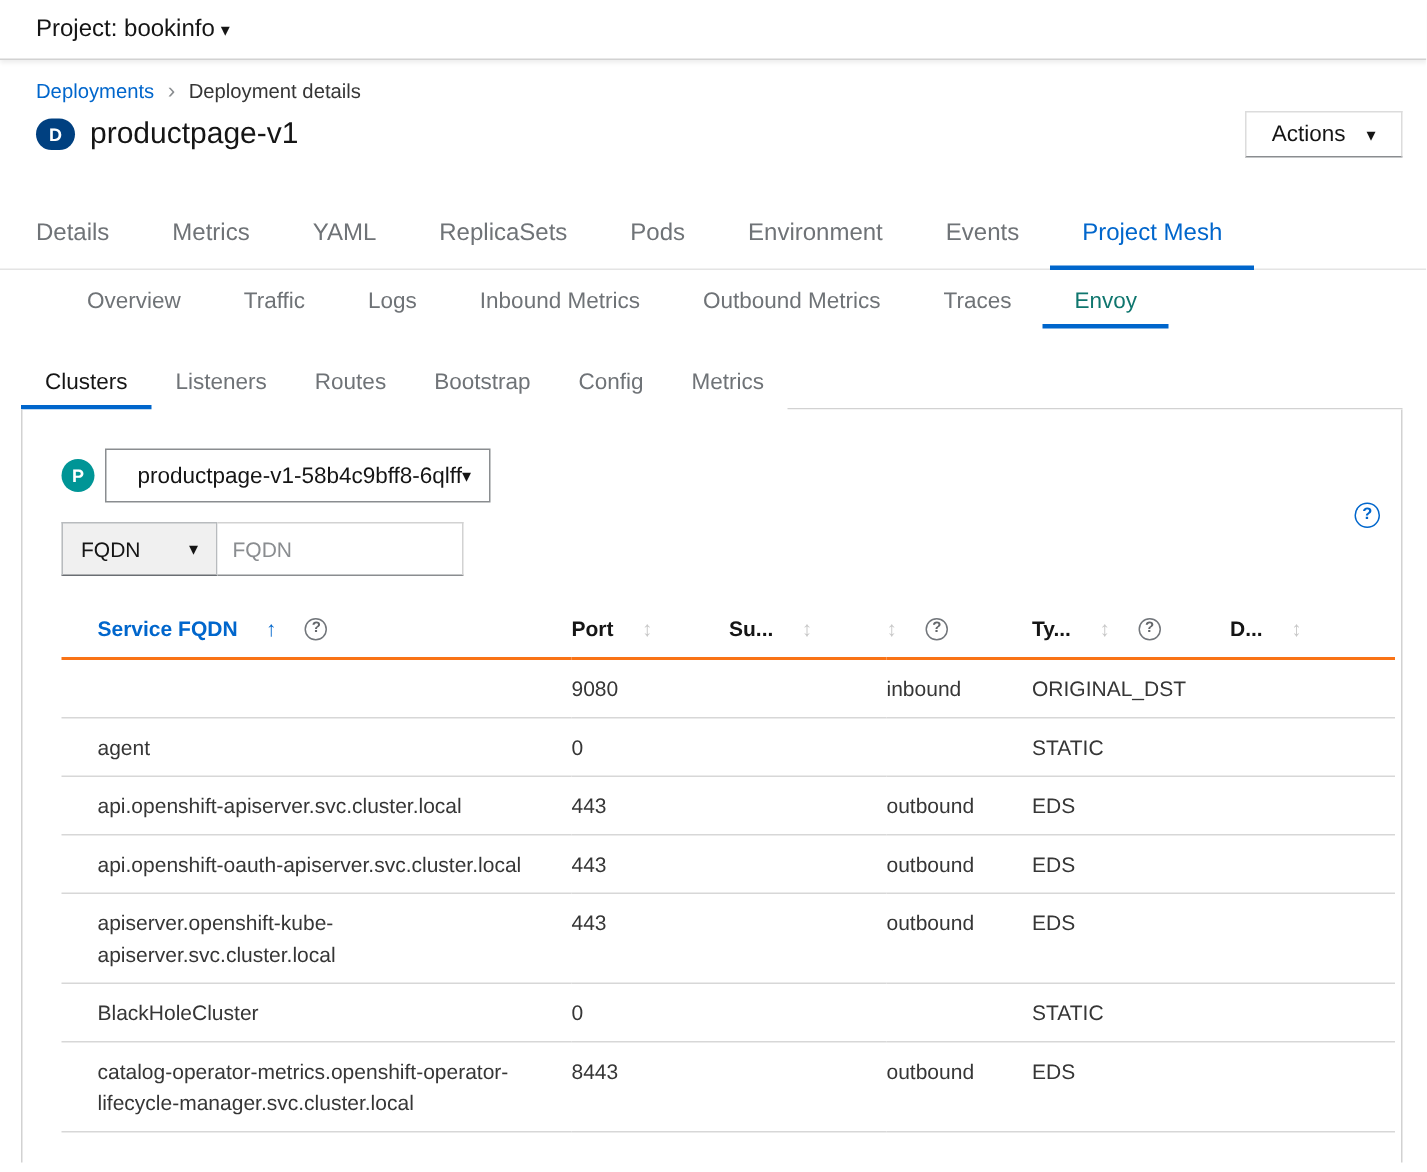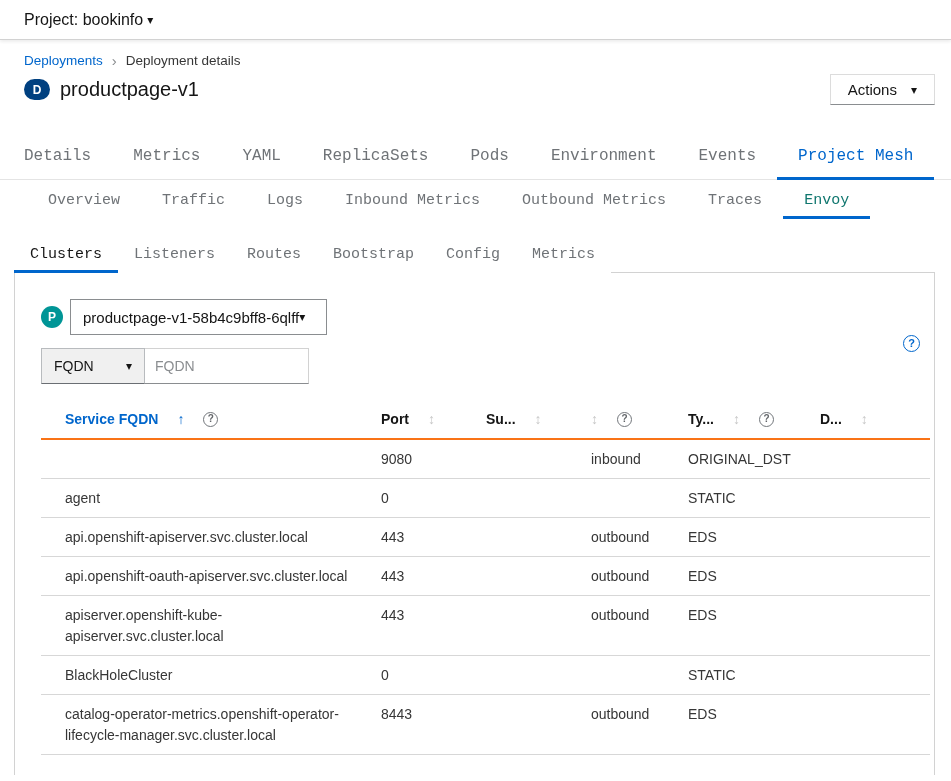--- a/index.html
+++ b/index.html
@@ -23,30 +23,30 @@
   .title-row { display:flex; align-items:center; justify-content:space-between; margin-top:5px; }
   .title { display:flex; align-items:center; gap:10px; font-size:20px; font-weight:400; color:#151515; }
   .badge-d { background:#004080; color:#fff; min-width:26px; height:21px; border-radius:11px;
     display:inline-flex; align-items:center; justify-content:center; font-size:12px; font-weight:700; }
   .actions-btn { background:#fff; font-family:inherit; font-size:15px; color:#151515;
     border:1px solid #dcdcdc; border-bottom-color:#8a8d90; padding:6px 17px; height:31px;
     display:flex; align-items:center; gap:14px; cursor:pointer; }
 
   
   .tabs { display:flex; align-items:stretch; }
-  .tabs .tab { background:transparent; border:0; font-family:Liberation Mono, monospace; cursor:pointer;
+  .tabs .tab { background:transparent; border:0; font-family:Liberation Sans, sans-serif; cursor:pointer;
     color:#6f7377; position:relative; white-space:nowrap; }
   .tabs .tab.active::after { content:""; position:absolute; left:0; right:0; height:3px; background:#0066cc; }
 
   .main-tabs { border-bottom:1px solid #e4e4e4; padding-left:3px; }
   .main-tabs .tab { font-size:16px; padding:32px 21px 14px; }
   .main-tabs .tab.active { color:#0066cc; }
   .main-tabs .tab.active::after { bottom:-1px; }
 
-  .sub-tabs { padding-left:27px; }
+  .sub-tabs { padding-left:37px; }
   .sub-tabs .tab { font-size:15px; padding:12px 21px 10px; }
   .sub-tabs .tab.active { color:#0f766e; }
   .sub-tabs .tab.active::after { bottom:0; }
 
   .envoy-wrap { margin:0 16px 0 14px; display:flex; flex-direction:column; height:556px; }
   .inner-tabs .tab { font-size:15px; padding:27px 16px 10px; }
   .inner-tabs .tab.active { color:#151515; }
   .inner-tabs .tab.active::after { bottom:0; }
   .inner-tabs .tab-filler { flex:1; border-bottom:1px solid #d2d2d2; }
 
@@ -56,21 +56,21 @@
   .help-circle { display:inline-flex; align-items:center; justify-content:center;
     width:15px; height:15px; border-radius:50%; border:1px solid #72767b; color:#63666a;
     font-size:10px; font-weight:700; line-height:1; cursor:pointer; flex:none; }
   .card-help { position:absolute; top:62px; right:14px; width:17px; height:17px;
     border:1.5px solid #0066cc; color:#0066cc; font-size:11px; }
 
   .pod-row { display:flex; align-items:center; gap:7px; }
   .badge-p { background:#009596; color:#fff; width:22px; height:22px; border-radius:50%;
     display:inline-flex; align-items:center; justify-content:center; font-size:12px; font-weight:700; flex:none; }
   .pod-select { width:257px; height:36px; border:1px solid #8a8d90; background:#fff;
-    display:flex; align-items:center; justify-content:flex-start; padding:0 12px;
+    display:flex; align-items:center; justify-content:flex-end; padding:0 12px;
     font-size:15px; color:#151515; cursor:pointer; }
 
   .filter-row { display:flex; margin-top:13px; }
   .filter-toggle { background:#f0f0f0; font-family:inherit; font-size:14px; color:#151515;
     border:1px solid #b8bbbe; border-bottom-color:#6a6e73; height:36px; width:104px;
     display:flex; align-items:center; justify-content:space-between; padding:0 12px; cursor:pointer; }
   .filter-input { height:36px; width:164px; border:1px solid #d2d2d2; border-left:none;
     border-bottom-color:#8a8d90; font-family:inherit; font-size:14px; color:#151515; padding:0 10px; }
   .filter-input::placeholder { color:#8a8d90; }
 

